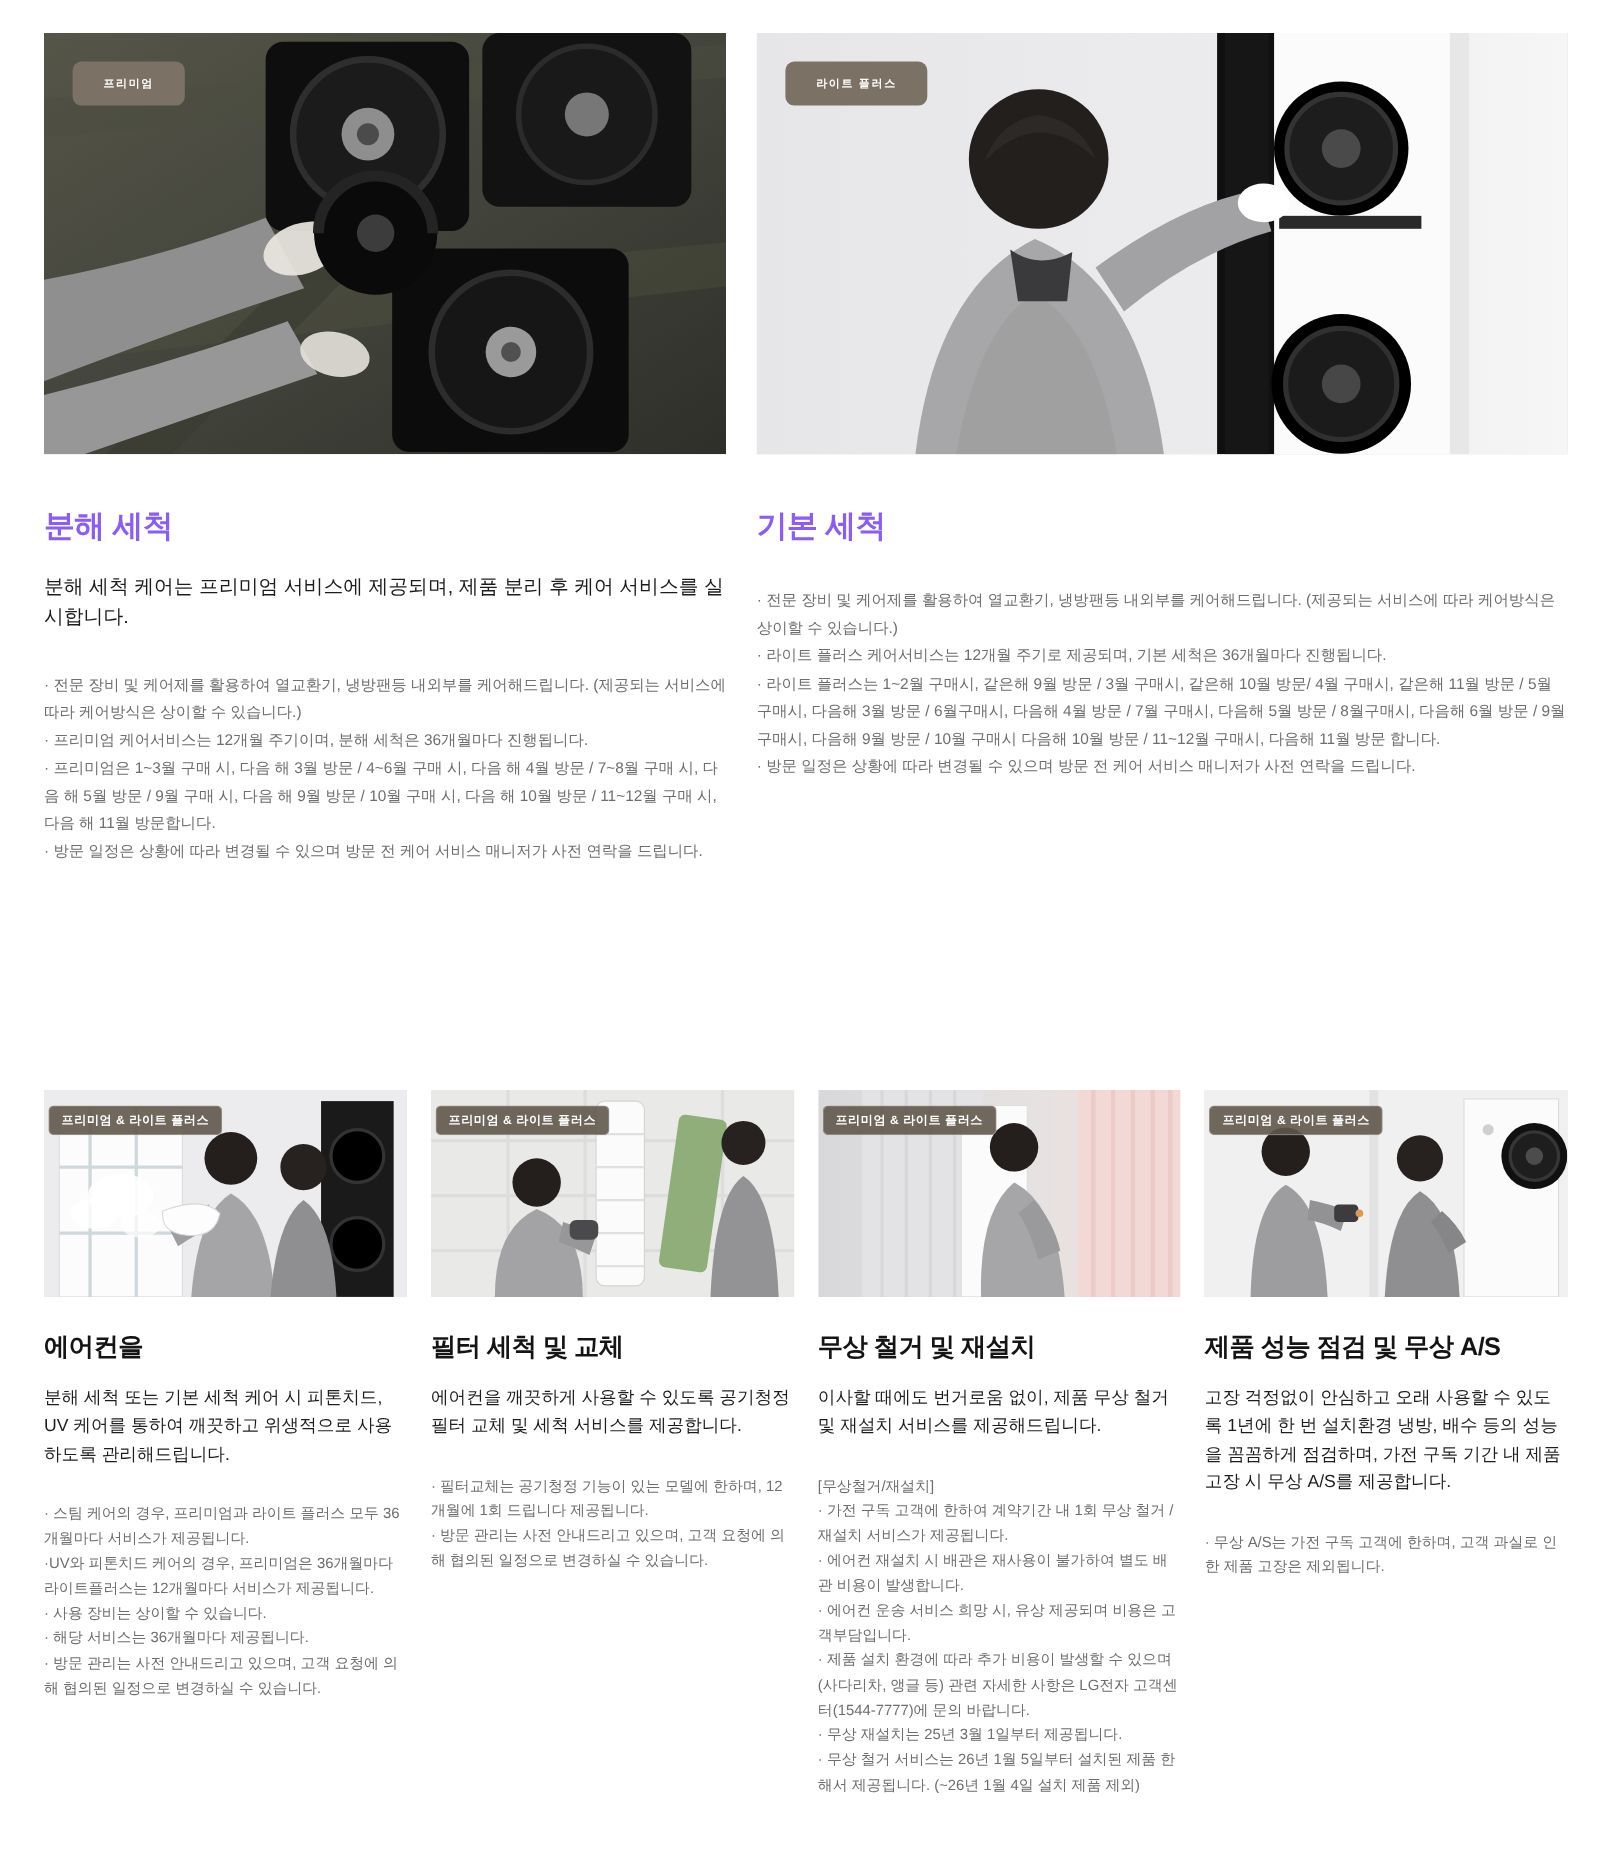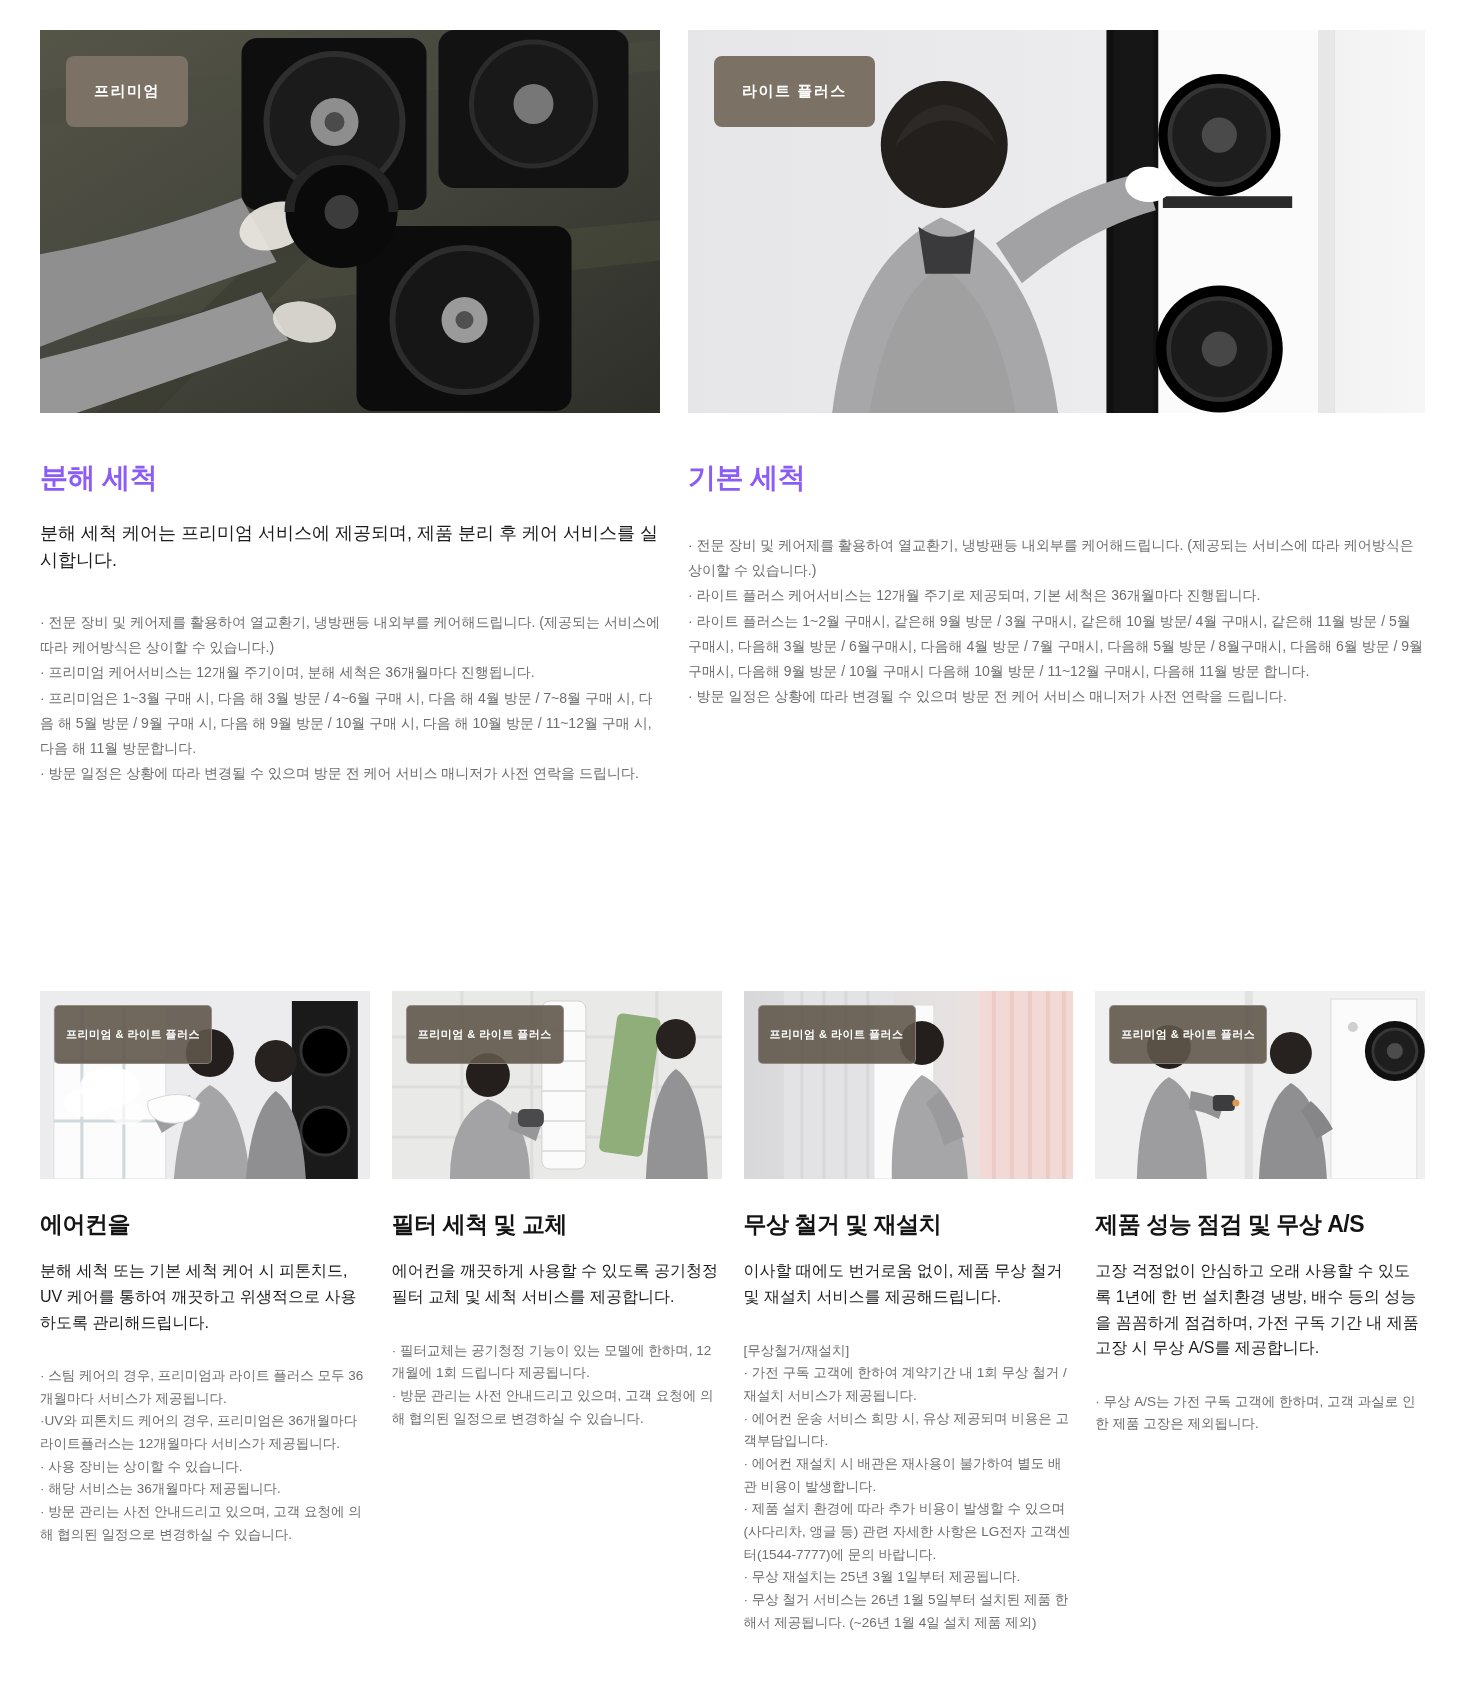--- a/index.html
+++ b/index.html
@@ -15,26 +15,26 @@
   .hero { display:grid; grid-template-columns:620px 1fr; column-gap:28px; }
   .photo { position:relative; overflow:hidden; background:#e4e4e4; }
   .hero-photo { height:383px; }
   .hero-photo--right .ph-svg { background:#eaeaec; }
   .ph-svg { display:block; width:100%; height:100%; }
 
   .badge {
     position:absolute; color:#fff; font-weight:700; white-space:nowrap;
   }
   .hero-badge {
-    top:26px; left:26px; font-size:15px; letter-spacing:1.5px;
-    padding:26px 28px; border-radius:8px; background:#7b7265;
+    top:26px; left:26px; font-size:10px; letter-spacing:1.5px;
+    padding:13px 28px; border-radius:8px; background:#7b7265;
   }
   .card-badge {
-    top:14px; left:14px; font-size:11px; letter-spacing:.5px;
-    padding:21px 11px; border-radius:5px; background:rgba(96,87,75,.9);
+    top:14px; left:4px; font-size:11px; letter-spacing:.5px;
+    padding:5px 11px; border-radius:5px; background:rgba(96,87,75,.9);
     font-weight:600; border:1px solid rgba(255,255,255,.25);
   }
 
   .sec-title { margin:46px 0 0; font-size:28px; font-weight:700; letter-spacing:-0.5px; color:#8b5cf6; }
   .sec-sub   { margin:23px 0 0; font-size:18px; line-height:1.5; color:#1c1c1c; }
   .notes     { margin-top:36px; }
   .notes p   { margin:0; font-size:14px; line-height:1.8; color:#6e6e6e; }
 
   
   .cards { display:grid; grid-template-columns:repeat(4,1fr); column-gap:22px; margin-top:205px; }
@@ -230,22 +230,22 @@
           <path d="M148 188 Q146 110 178 84 Q218 104 224 188 Z" fill="#a6a6a8"></path>
           <path d="M196 100 Q214 120 220 146 L200 154 Q192 126 182 112 Z" fill="#9a9a9c"></path>
         </svg>
         <span class="badge card-badge">프리미엄 &amp; 라이트 플러스</span>
       </div>
       <h3 class="card-title">무상 철거 및 재설치</h3>
       <p class="card-desc">이사할 때에도 번거로움 없이, 제품 무상 철거 및 재설치 서비스를 제공해드립니다.</p>
       <div class="card-notes">
         <p>[무상철거/재설치]</p>
         <p>· 가전 구독 고객에 한하여 계약기간 내 1회 무상 철거 / 재설치 서비스가 제공됩니다.</p>
+        <p>· 에어컨 재설치 시 배관은 재사용이 불가하여 별도 배관 비용이 발생합니다.</p>
         <p>· 에어컨 운송 서비스 희망 시, 유상 제공되며 비용은 고객부담입니다.</p>
-        <p>· 에어컨 재설치 시 배관은 재사용이 불가하여 별도 배관 비용이 발생합니다.</p>
         <p>· 제품 설치 환경에 따라 추가 비용이 발생할 수 있으며 (사다리차, 앵글 등) 관련 자세한 사항은 LG전자 고객센터(1544-7777)에 문의 바랍니다.</p>
         <p>· 무상 재설치는 25년 3월 1일부터 제공됩니다.</p>
         <p>· 무상 철거 서비스는 26년 1월 5일부터 설치된 제품 한해서 제공됩니다. (~26년 1월 4일 설치 제품 제외)</p>
       </div>
     </article>
 
     <article>
       <div class="photo card-photo">
         <svg class="ph-svg" viewBox="0 0 330 188" preserveAspectRatio="xMidYMid slice">
           <rect width="330" height="188" fill="#f0f0f1"></rect>

